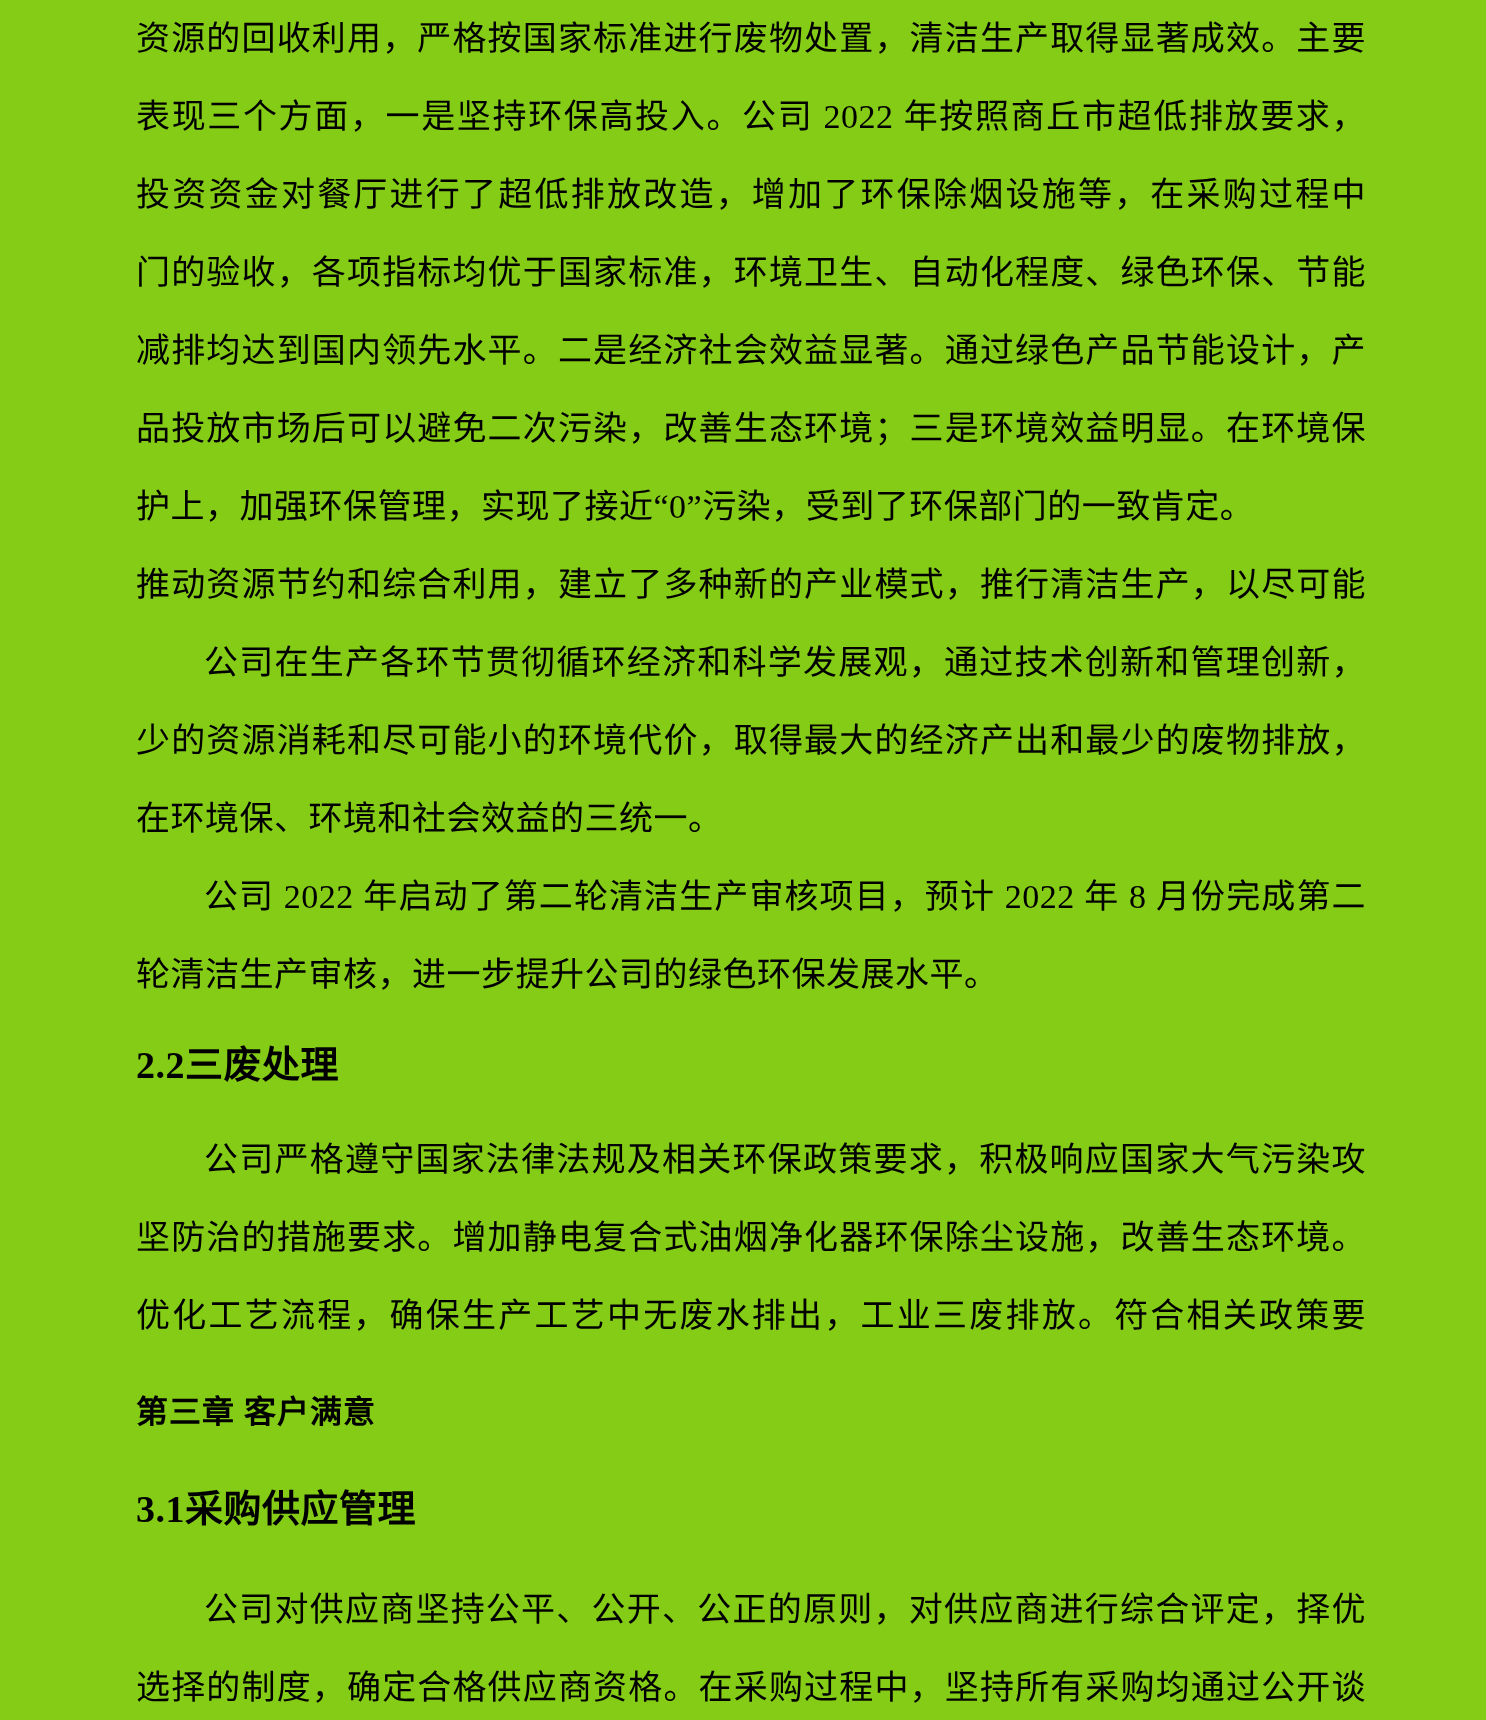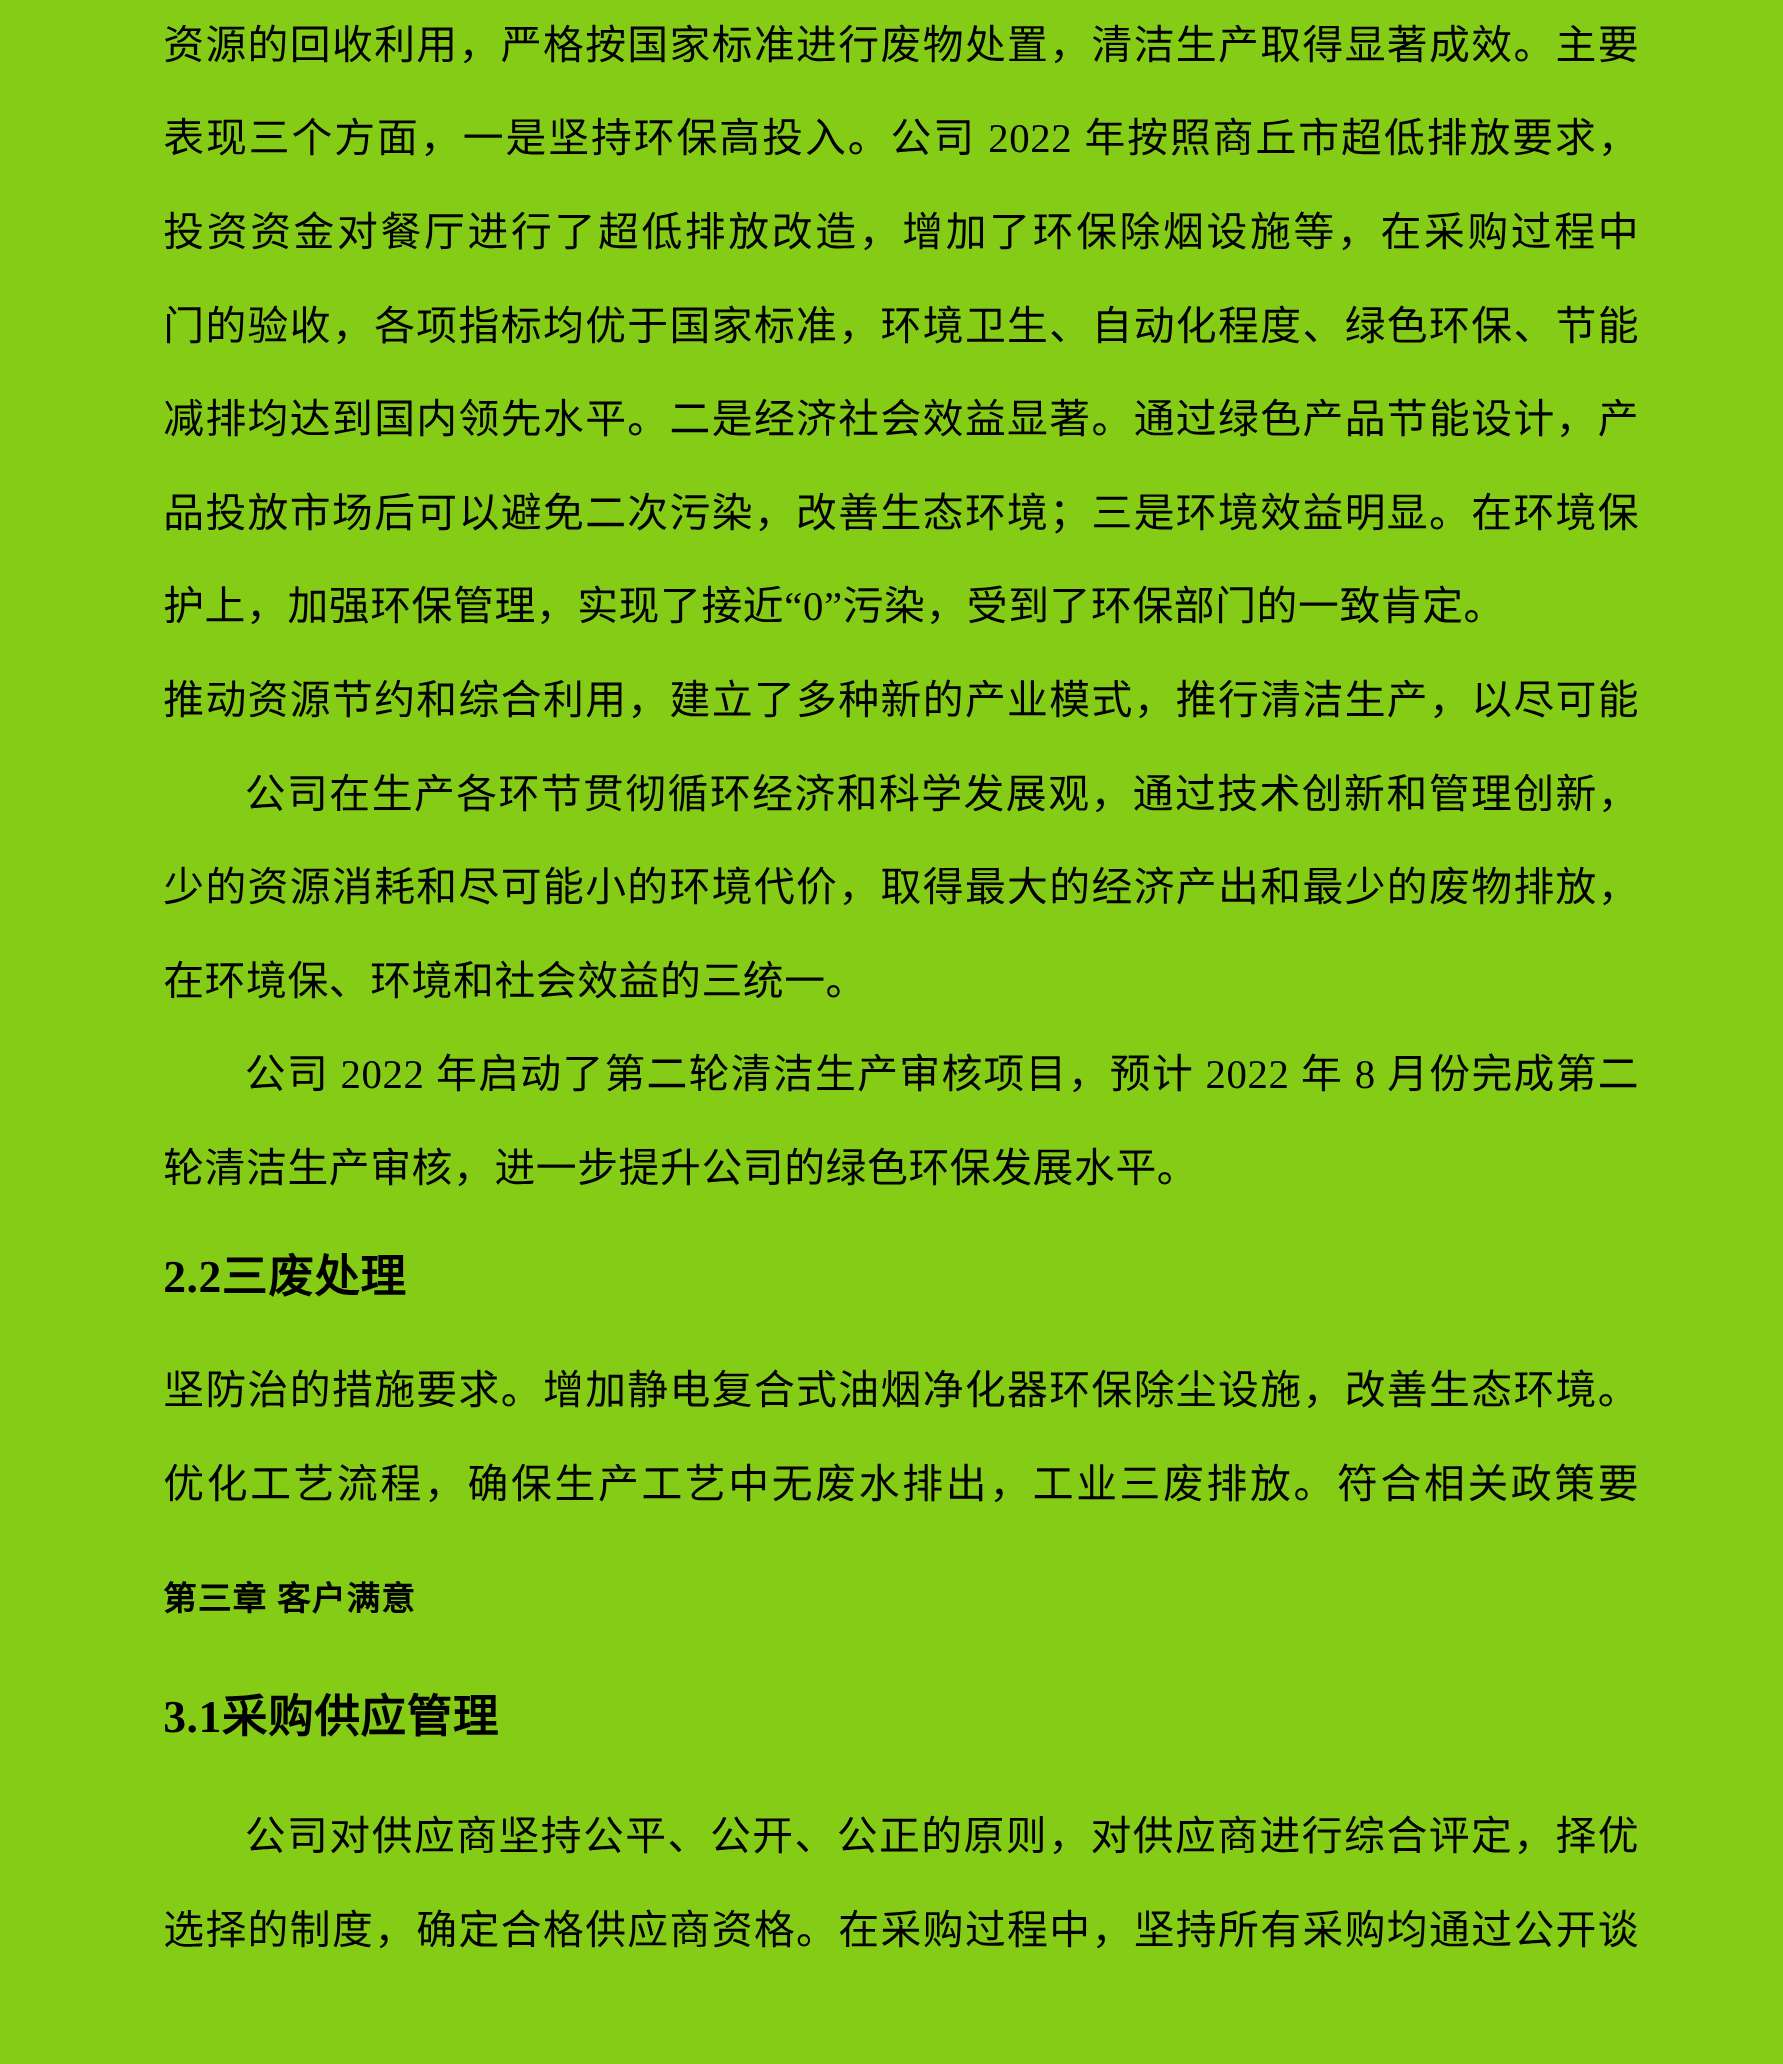--- a/index.html
+++ b/index.html
@@ -34,21 +34,21 @@
     overflow: hidden;
     white-space: normal;
   }
   .line.j {
     text-align-last: justify;
   }
   .line.indent {
     text-indent: 68px;
   }
   .heading-l1 {
-    font-size: 28px;
+    font-size: 32px;
     font-weight: bold;
     line-height: 78px;
     height: 78px;
     letter-spacing: 1px;
   }
   .heading-l2 {
     font-size: 38px;
     font-weight: bold;
     line-height: 78px;
     height: 78px;
@@ -80,20 +80,21 @@
         <div class="line j indent" data-name="text-line">公司在生产各环节贯彻循环经济和科学发展观，通过技术创新和管理创新，</div>
         <div class="line j" data-name="text-line">少的资源消耗和尽可能小的环境代价，取得最大的经济产出和最少的废物排放，</div>
         <div class="line" data-name="text-line">在环境保、环境和社会效益的三统一。</div>
       </div>
       <div class="paragraph" data-name="para-second-audit-round">
         <div class="line j indent" data-name="text-line">公司 2022 年启动了第二轮清洁生产审核项目，预计 2022 年 8 月份完成第二</div>
         <div class="line" data-name="text-line">轮清洁生产审核，进一步提升公司的绿色环保发展水平。</div>
       </div>
       <div class="heading-l2" data-name="heading-waste-treatment">2.2三废处理</div>
       <div class="paragraph" data-name="para-waste-treatment">
+        <div class="line j indent" data-name="text-line">公司严格遵守国家法律法规及相关环保政策要求，积极响应国家大气污染攻</div>
         <div class="line j" data-name="text-line">坚防治的措施要求。增加静电复合式油烟净化器环保除尘设施，改善生态环境。</div>
         <div class="line j" data-name="text-line">优化工艺流程，确保生产工艺中无废水排出，工业三废排放。符合相关政策要求。</div>
       </div>
       <div class="heading-l1" data-name="chapter-heading-customer-satisfaction">第三章 客户满意</div>
       <div class="heading-l2" data-name="heading-procurement-management">3.1采购供应管理</div>
       <div class="paragraph" data-name="para-supplier-management">
         <div class="line j indent" data-name="text-line">公司对供应商坚持公平、公开、公正的原则，对供应商进行综合评定，择优</div>
         <div class="line j" data-name="text-line">选择的制度，确定合格供应商资格。在采购过程中，坚持所有采购均通过公开谈</div>
       </div>
     </div>

